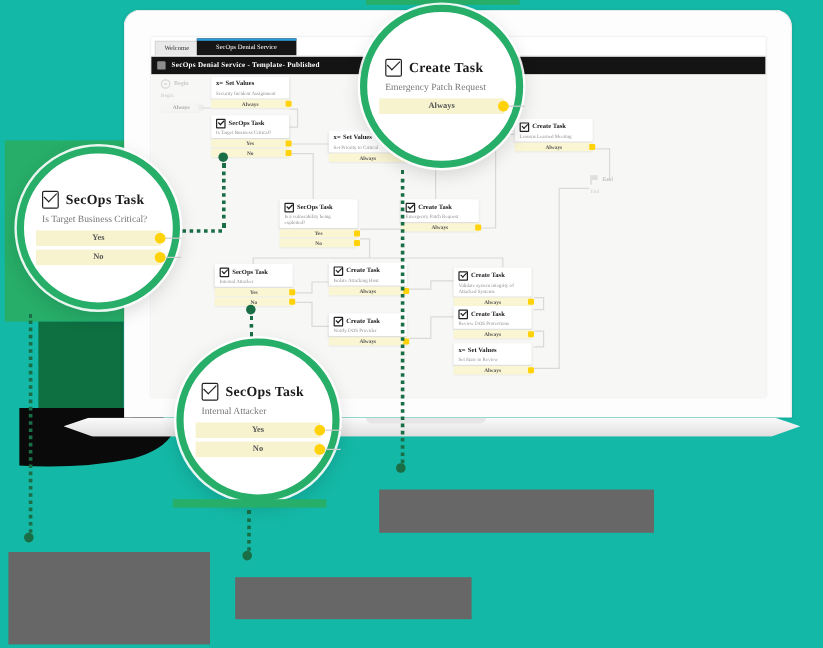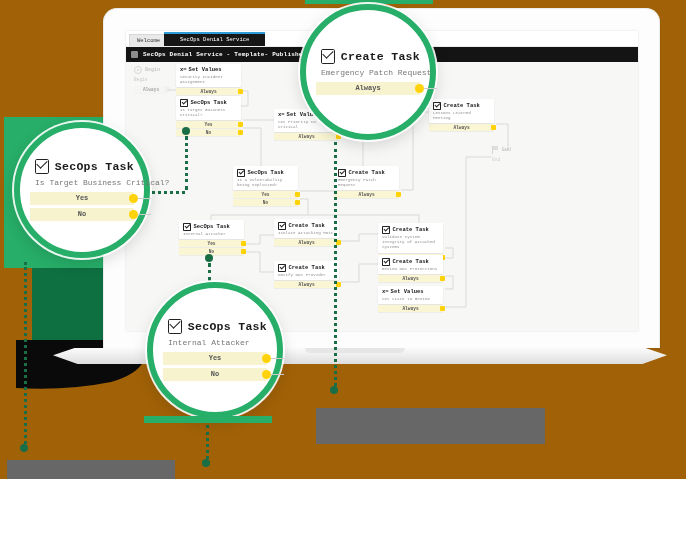--- a/index.html
+++ b/index.html
@@ -1,17 +1,17 @@
 <!DOCTYPE html>
 <html><head>
 <meta charset="utf-8">
 <style>
   html,body{margin:0;padding:0;background:#fff;}
-  .stage{position:relative;width:686px;height:479px;background:#a16207;overflow:hidden;
-         font-family:Liberation Mono, monospace;-webkit-font-smoothing:antialiased;}
+  .stage{position:relative;width:686px;height:540px;background:#14b8a6;overflow:hidden;
+         font-family:Liberation Serif, serif;-webkit-font-smoothing:antialiased;}
   .abs{position:absolute;}
 
   
   .green-sq{left:4px;top:117px;width:104px;height:151px;background:#27ae68;z-index:1;}
   .dark-green-sq{left:32px;top:268px;width:71px;height:73px;background:#0e6f41;z-index:1;}
   .swoosh{left:16px;top:334px;width:130px;height:58px;z-index:1;}
   .top-green-line{left:305px;top:0;width:128px;height:4px;background:#27ae68;z-index:3;}
   .bottom-green-bar{left:144px;top:416px;width:128px;height:7px;background:#27ae68;z-index:6;}
 
   

